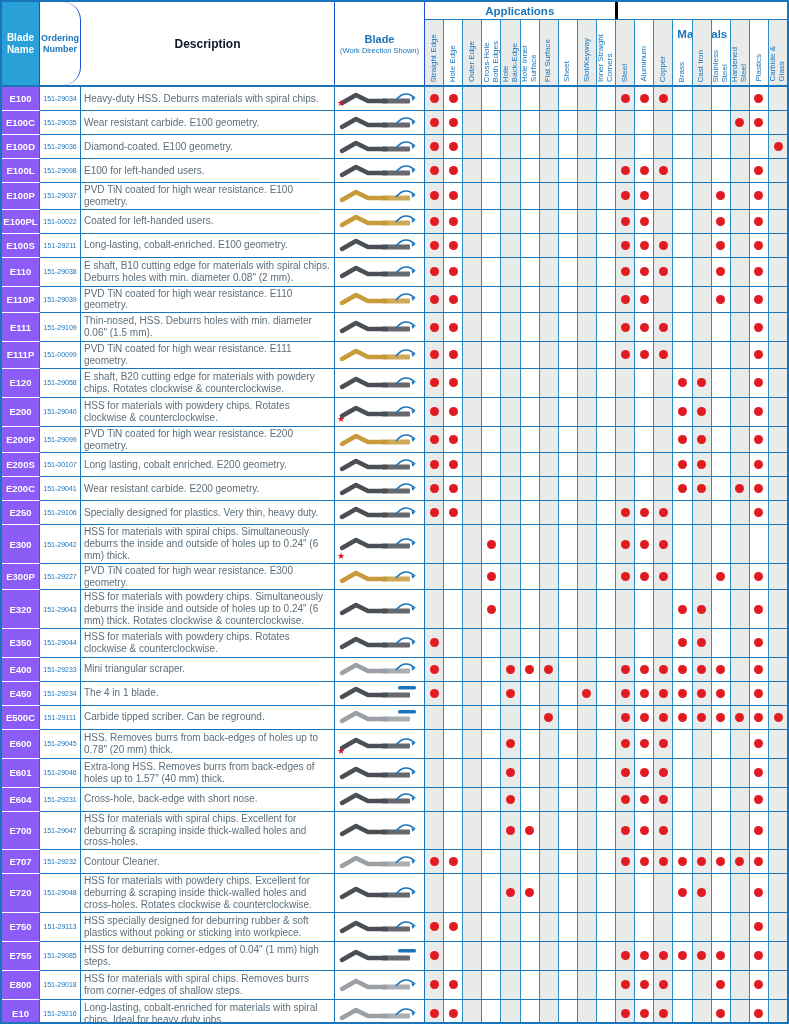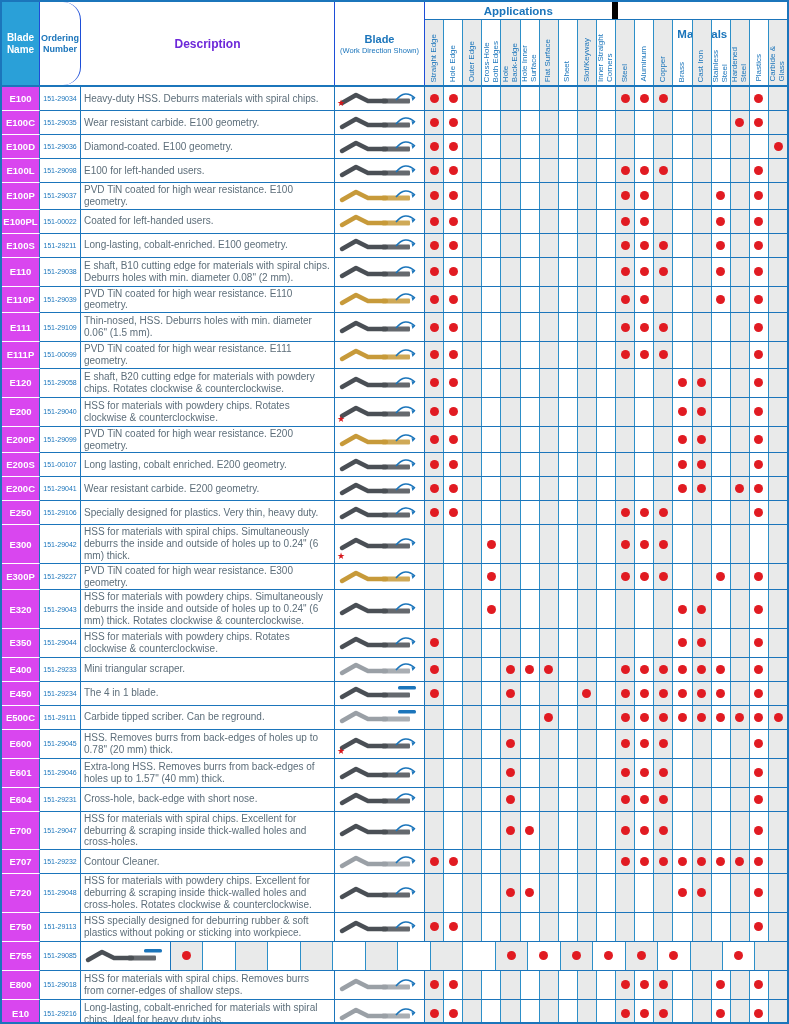--- a/index.html
+++ b/index.html
@@ -5,43 +5,43 @@
   html,body{margin:0;padding:0;background:#fff;}
   *{box-sizing:border-box;}
   body{font-family:"Liberation Sans", sans-serif;}
   #catalog{width:789px;height:1024px;border:2px solid #1b75bb;display:flex;flex-direction:column;background:#fff;overflow:hidden;}
 
   
   #head{display:flex;height:85px;flex:0 0 85px;border-bottom:2px solid #1b75bb;}
   .hcell{border-right:1px solid #1d4ed8;display:flex;align-items:center;justify-content:center;text-align:center;}
   #h-name{width:38px;background:#2aa0d8;color:#fff;font-weight:bold;font-size:10px;line-height:1.15;white-space:pre-line;}
   #h-order{width:41px;color:#1b75bb;font-weight:bold;font-size:9px;line-height:1.15;white-space:pre-line;border-radius:18px;}
-  #h-desc{width:254px;color:#6d28d9;font-weight:bold;font-size:12px;}
+  #h-desc{width:254px;color:#0f172a;font-weight:bold;font-size:12px;}
   #h-blade{width:90px;flex-direction:column;color:#1b75bb;}
   #h-blade .t1{font-weight:bold;font-size:11px;}
   #h-blade .t2{font-size:7.5px;margin-top:1px;}
   #h-right{flex:1;display:flex;flex-direction:column;}
   #h-groups{display:flex;height:18px;border-bottom:1px solid #1b75bb;}
-  .grp{display:flex;align-items:center;justify-content:center;color:#1b75bb;font-weight:bold;font-size:11.5px;border-right:6px solid #000000;}
+  .grp{display:flex;align-items:center;justify-content:center;color:#1b75bb;font-weight:bold;font-size:11.5px;border-right:3px solid #000000;}
   #grp-apps{width:192.6px;}
   #grp-mats{flex:1;border-right:none;margin-top:32px;}
   #h-cols{display:flex;flex:1;}
   .vcell{flex:1;border-right:1px solid #2d8fc8;display:flex;flex-direction:column;justify-content:flex-end;align-items:center;padding-bottom:3px;overflow:hidden;}
   .vcell:last-child{border-right:none;}
   .vcell.alt{background:#e9eaea;}
   .vlabel{writing-mode:vertical-rl;transform:rotate(180deg);font-size:8px;line-height:1.1;color:#1b75bb;white-space:pre-line;text-align:left;}
 
   
   #tbody{flex:1;display:flex;flex-direction:column;}
   .row{display:flex;border-bottom:1px solid #1b75bb;}
   .row:last-child{border-bottom:none;}
   .row.h1{flex:0 0 24px;}
   .row.h2{flex:0 0 29px;justify-content:flex-end;}
   .row.h3{flex:0 0 36px;}
-  .c-name{width:38px;background:#d946ef;color:#fff;font-weight:bold;font-size:9.5px;display:flex;align-items:center;justify-content:center;border-right:1px solid #1b75bb;border-bottom:1px solid #fff;margin-bottom:-1px;}
+  .c-name{width:38px;background:#8b5cf6;color:#fff;font-weight:bold;font-size:9.5px;display:flex;align-items:center;justify-content:center;border-right:1px solid #1b75bb;border-bottom:1px solid #fff;margin-bottom:-1px;}
   .c-order{width:41px;color:#1b75bb;font-size:7px;display:flex;align-items:center;justify-content:center;border-right:1px solid #1b75bb;}
   .c-desc{width:254px;color:#5d6e7a;font-size:10px;line-height:1.18;display:flex;align-items:center;padding:1px 3px;border-right:1px solid #1b75bb;}
   .c-blade{width:90px;position:relative;display:flex;align-items:center;justify-content:center;border-right:1px solid #1b75bb;}
   .c-blade .star{position:absolute;left:2px;bottom:2px;color:#d6161c;font-size:9px;line-height:1;}
   .dots{flex:1;display:flex;}
   .dcell{flex:1;border-right:1px solid #2d8fc8;display:flex;align-items:center;justify-content:center;}
   .dcell:last-child{border-right:none;}
   .dcell.alt{background:#e9eaea;}
   .dot{width:9px;height:9px;border-radius:50%;background:#e11b22;}
 </style>
@@ -1551,20 +1551,21 @@
           <div class="dcell alt"></div>
           <div class="dcell">
             <span class="dot"></span>
           </div>
           <div class="dcell alt"></div>
         </div>
       </div>
       <div class="row h2">
         <div class="c-name">E755</div>
         <div class="c-order">151-29085</div>
+        <div class="c-desc">HSS for deburring corner-edges of 0.04" (1 mm) high steps.</div>
         <div class="c-blade">
           <svg width="84" height="22" viewBox="0 0 84 22">
             <path d="M4 15 L18 7 L30 13 L48 13" fill="none" stroke="#4a4f55" stroke-width="4.5" stroke-linecap="round" stroke-linejoin="round"></path>
             <rect x="44" y="10.5" width="28" height="5" rx="1" fill="#4a4f55" opacity="0.85"></rect>
             <rect x="60" y="4" width="18" height="3.5" rx="1.5" fill="#1b75bb"></rect>
           </svg>
         </div>
         <div class="dots">
           <div class="dcell alt">
             <span class="dot"></span>

